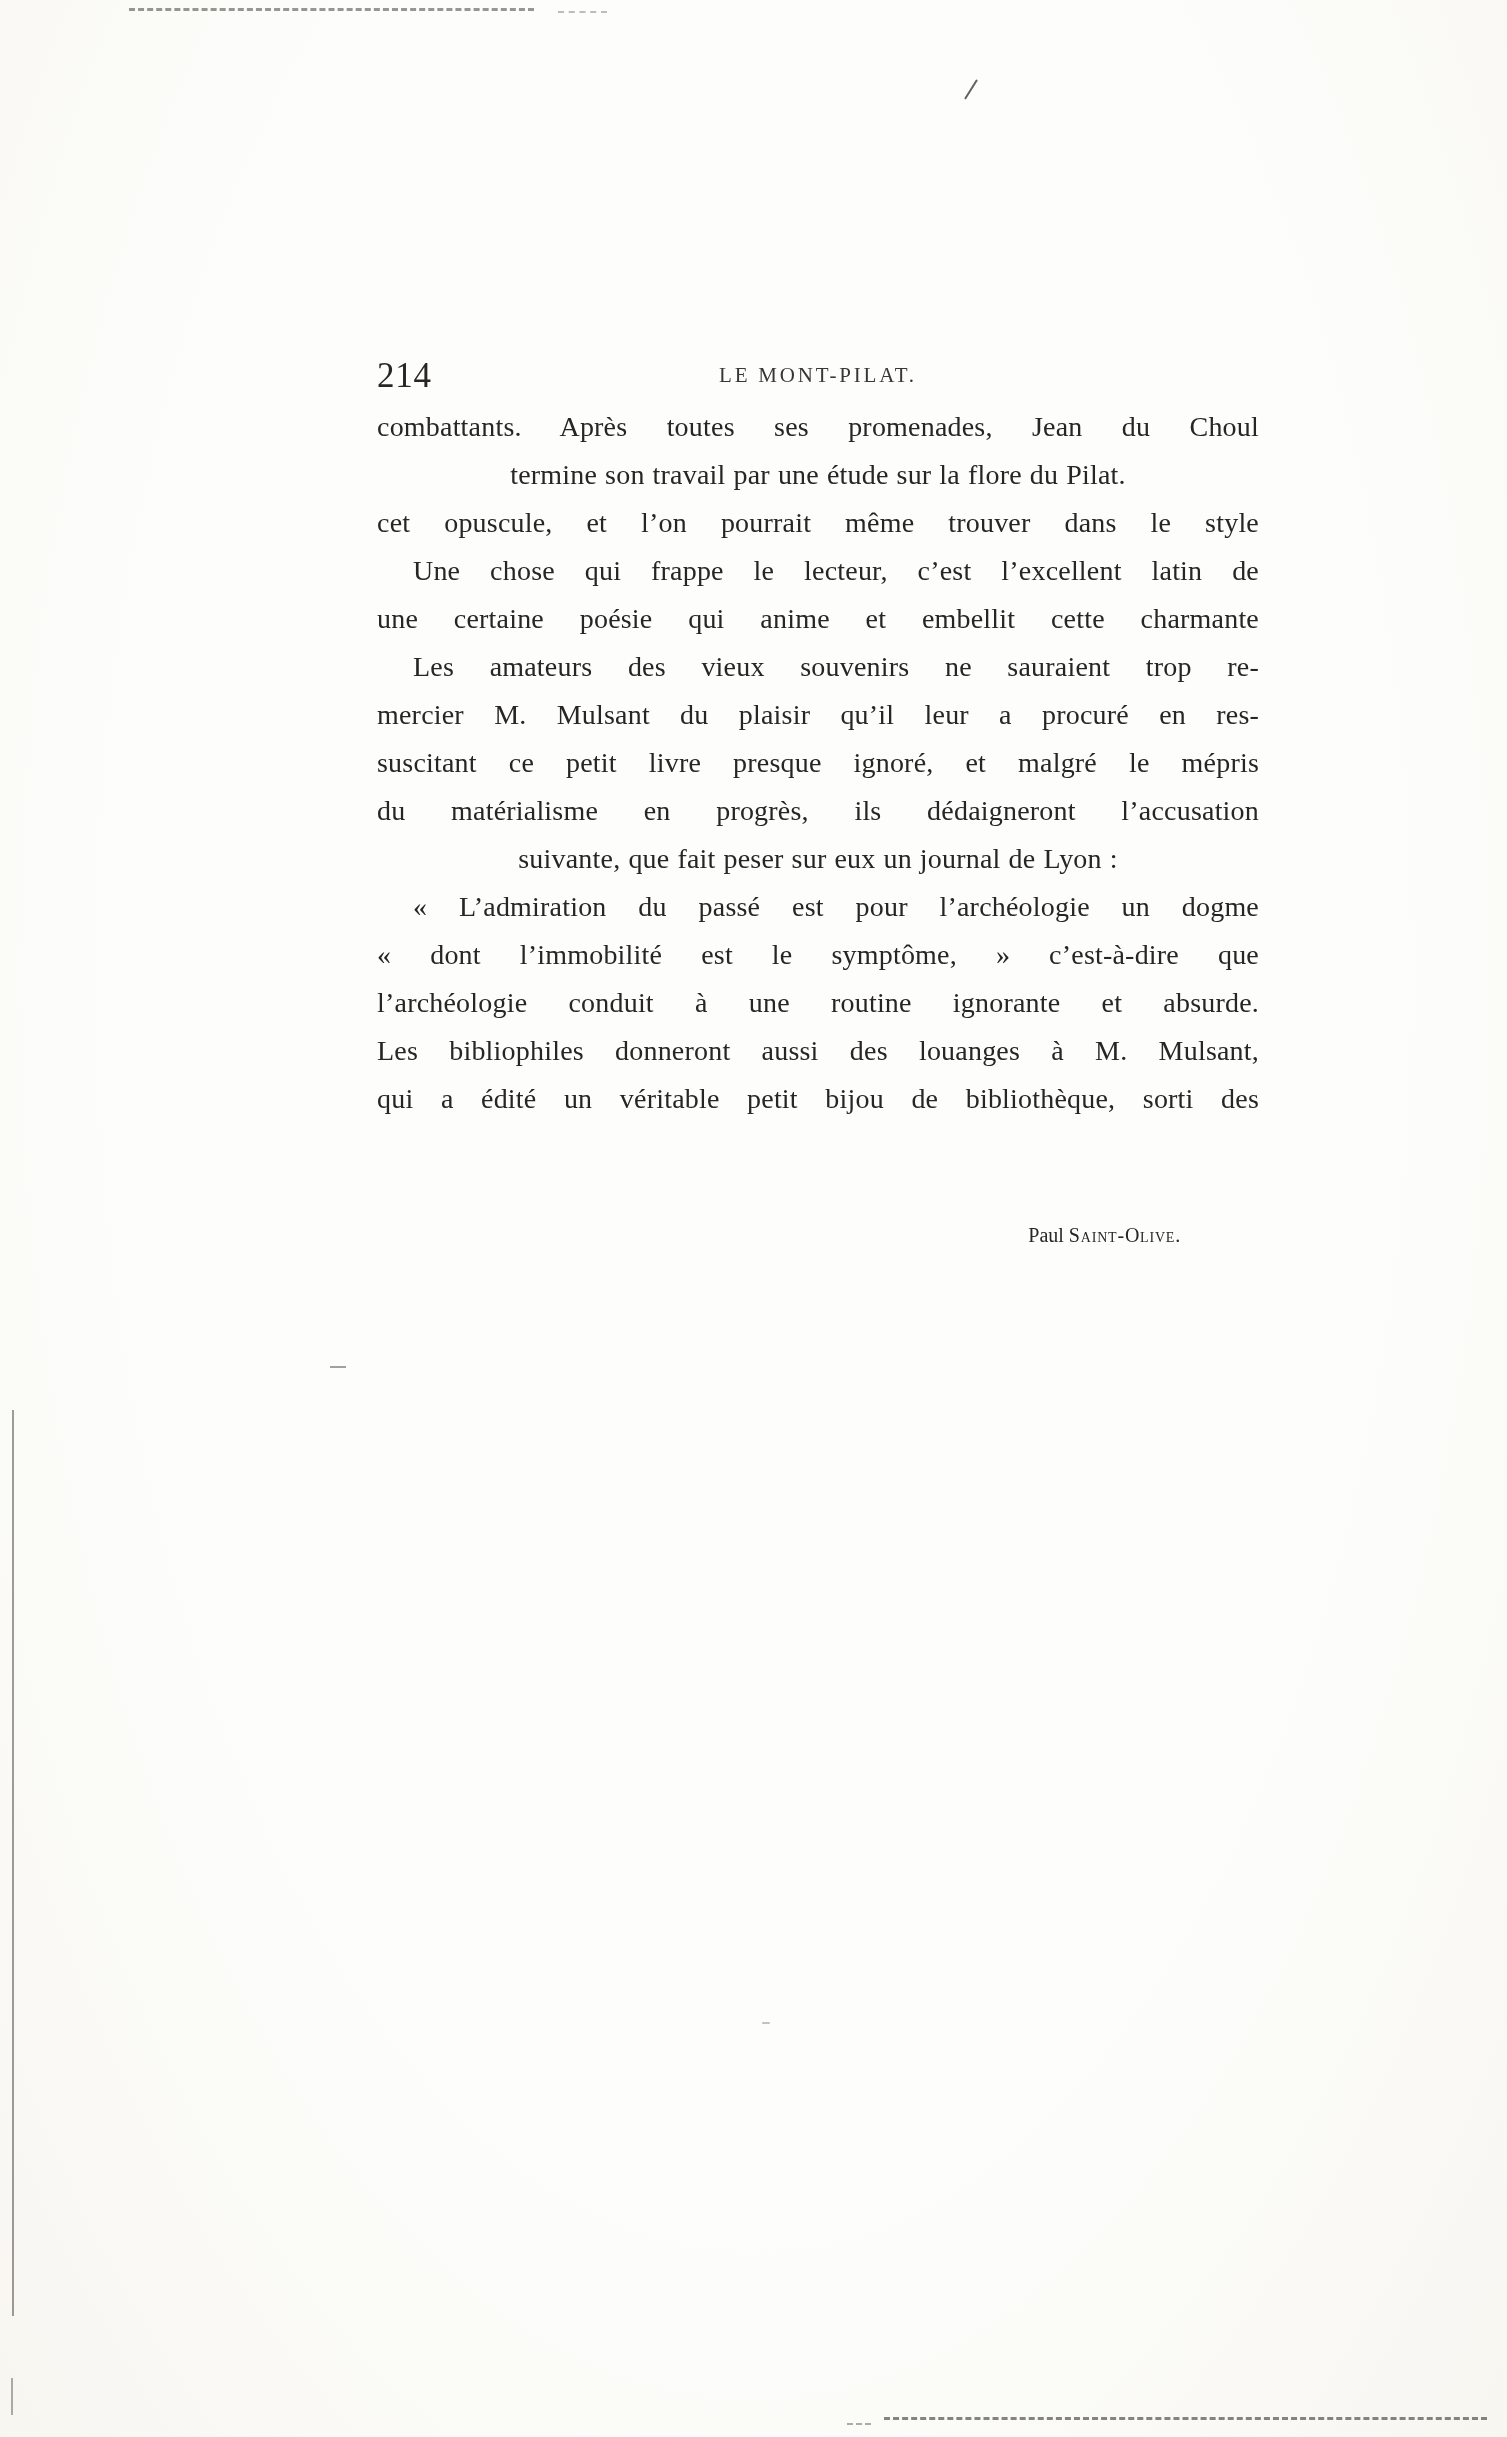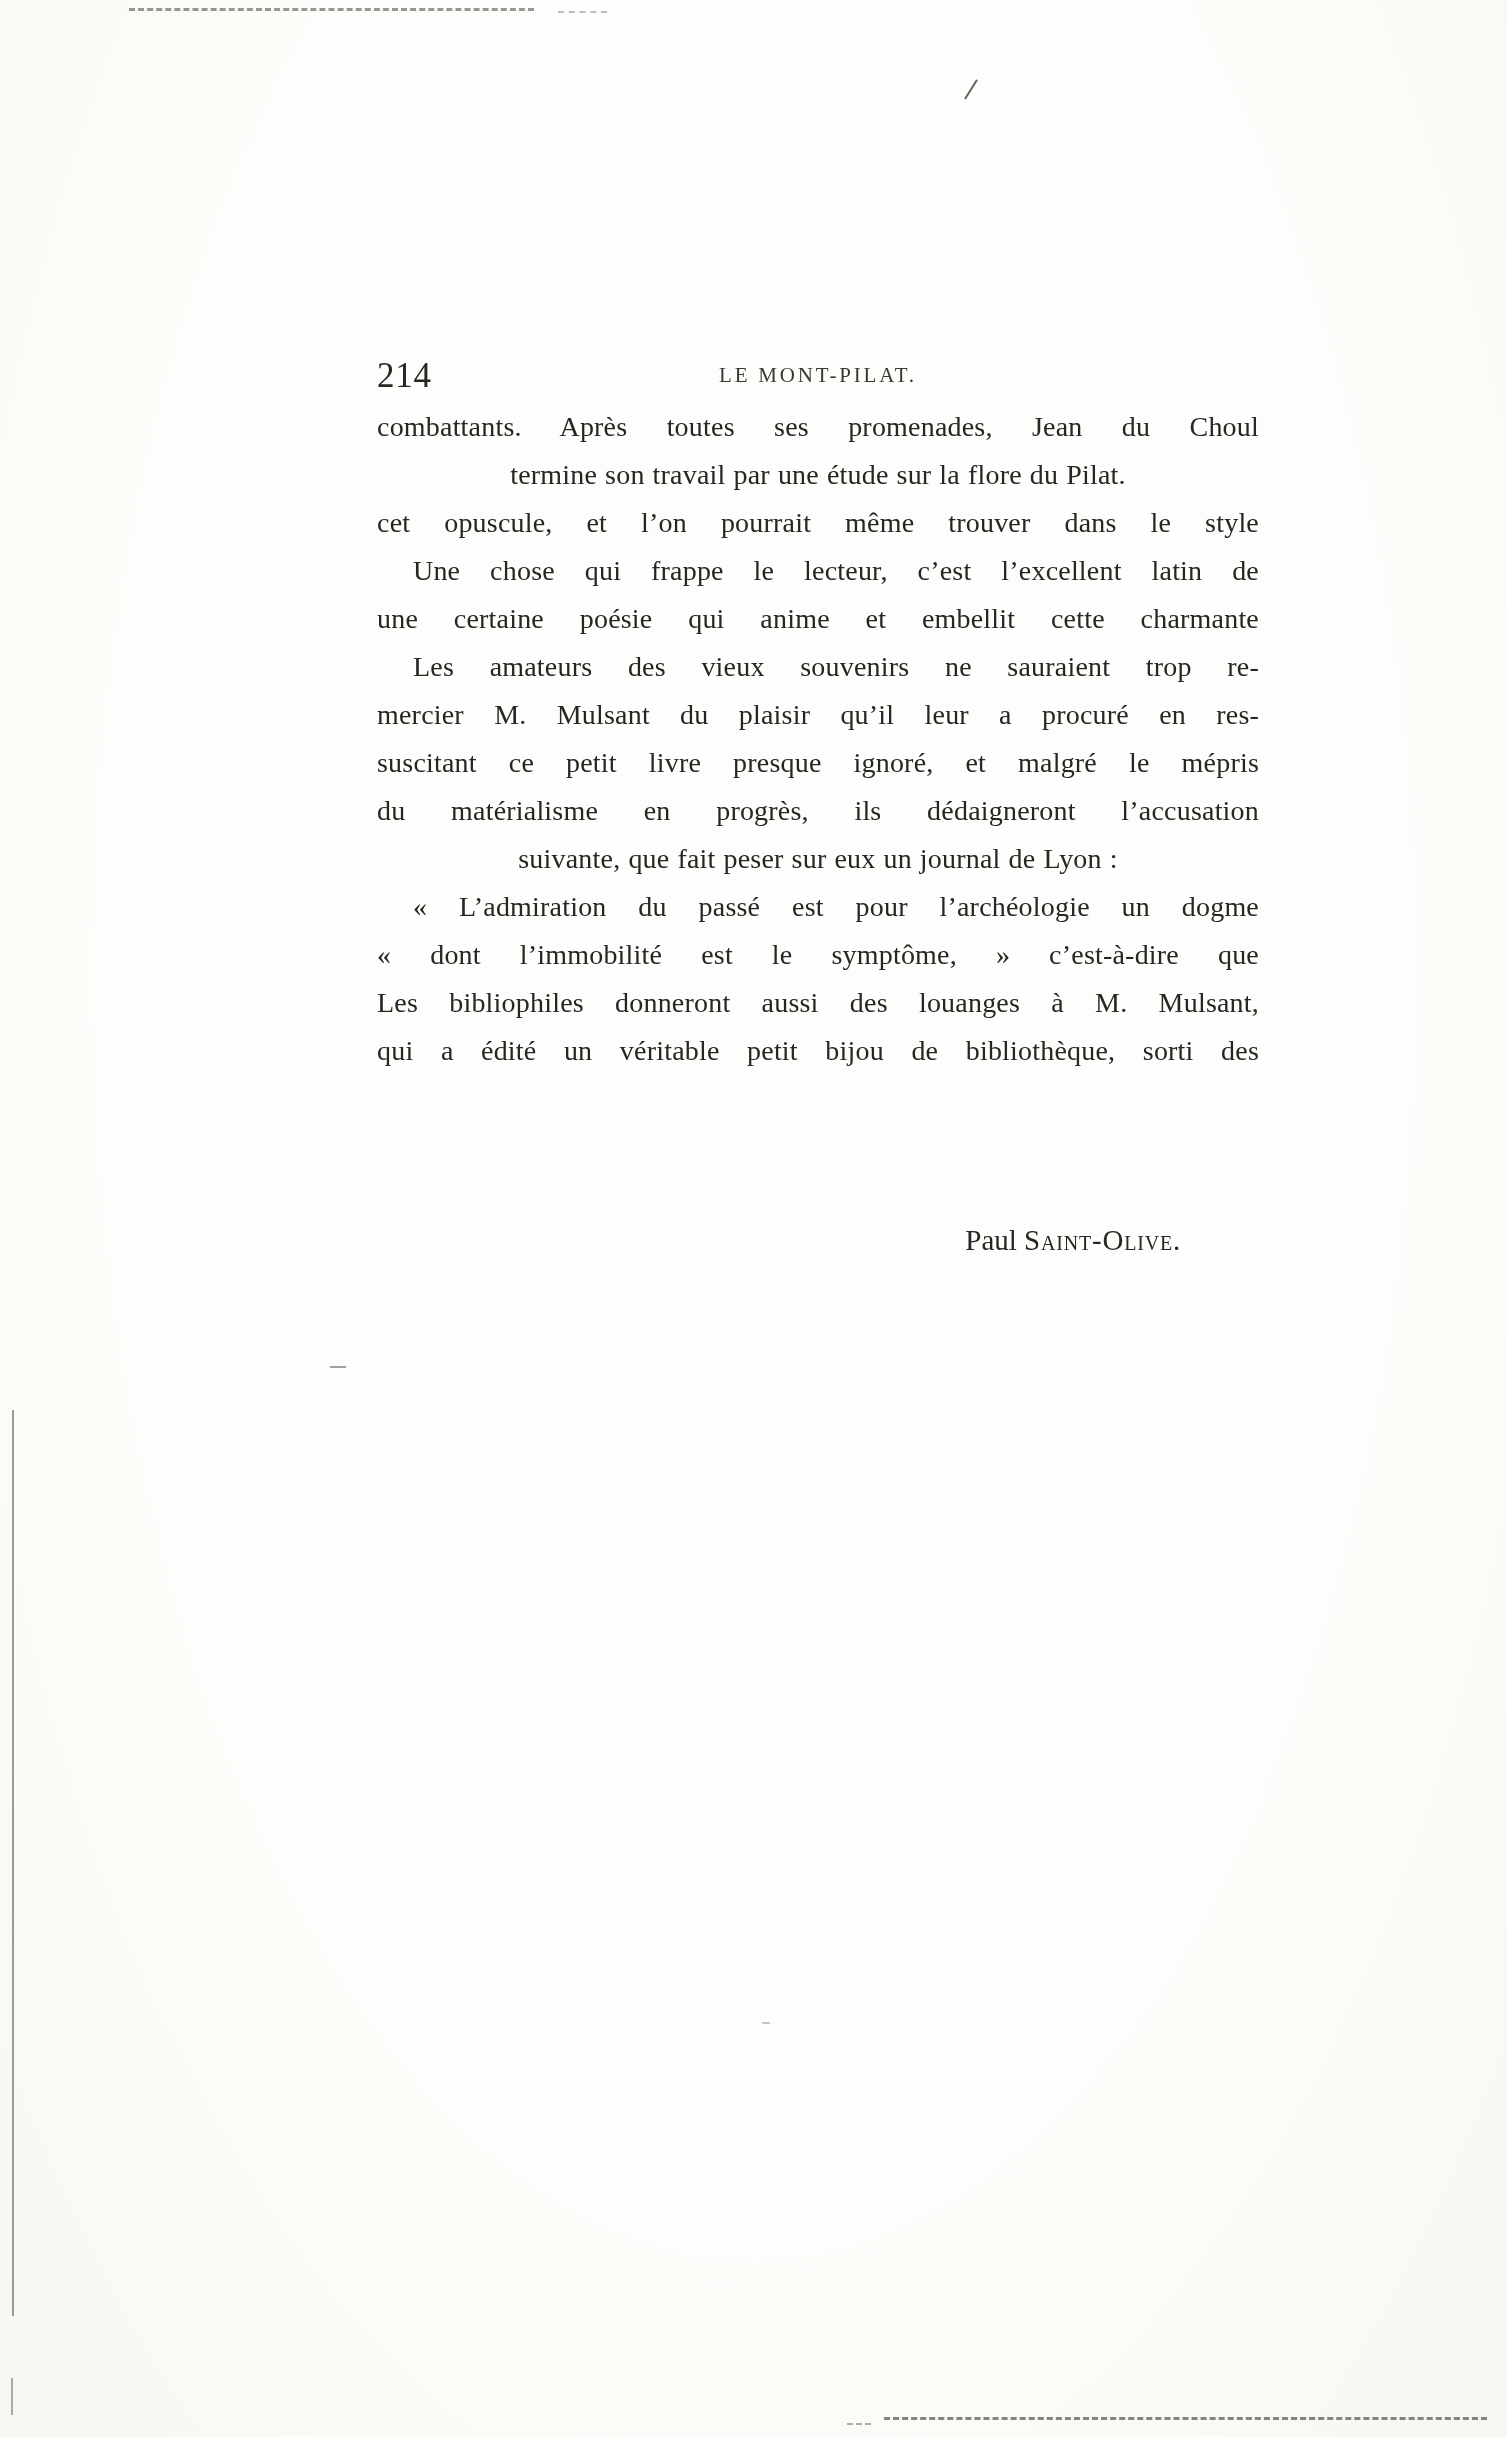--- a/index.html
+++ b/index.html
@@ -68,21 +68,21 @@
 
   
   .signature {
     position: absolute;
     left: 377px;
     top: 1224px;
     width: 882px;
     text-align: right;
     padding-right: 0;
     box-sizing: border-box;
-    font-size: 29px;
+    font-size: 20px;
   }
   .signature-inner { padding-right: 78px; }
   .smallcaps { font-variant: small-caps; letter-spacing: 0.8px; }
 
   
   .artifact { position: absolute; pointer-events: none; }
   .top-dashes {
     left: 129px; top: 8px; width: 405px; height: 0;
     border-top: 3.2px dashed rgba(70, 66, 60, 0.55);
   }
@@ -149,20 +149,21 @@
       <div class="line j ind">Les amateurs des vieux souvenirs ne sauraient trop re-</div>
       <div class="line j">mercier M. Mulsant du plaisir qu’il leur a procuré en res-</div>
       <div class="line j">suscitant ce petit livre presque ignoré, et malgré le mépris</div>
       <div class="line j">du matérialisme en progrès, ils dédaigneront l’accusation</div>
       <div class="line">suivante, que fait peser sur eux un journal de Lyon :</div>
     </div>
 
     <div class="paragraph">
       <div class="line j ind">« L’admiration du passé est pour l’archéologie un dogme</div>
       <div class="line j">« dont l’immobilité est le symptôme, » c’est-à-dire que</div>
+      <div class="line j">l’archéologie conduit à une routine ignorante et absurde.</div>
       <div class="line j">Les bibliophiles donneront aussi des louanges à M. Mulsant,</div>
       <div class="line j">qui a édité un véritable petit bijou de bibliothèque, sorti des</div>
     </div>
 
   </div>
 
   <div class="signature">
     <span class="signature-inner">
       <span>Paul</span>
       <span class="smallcaps">Saint-Olive.</span>

